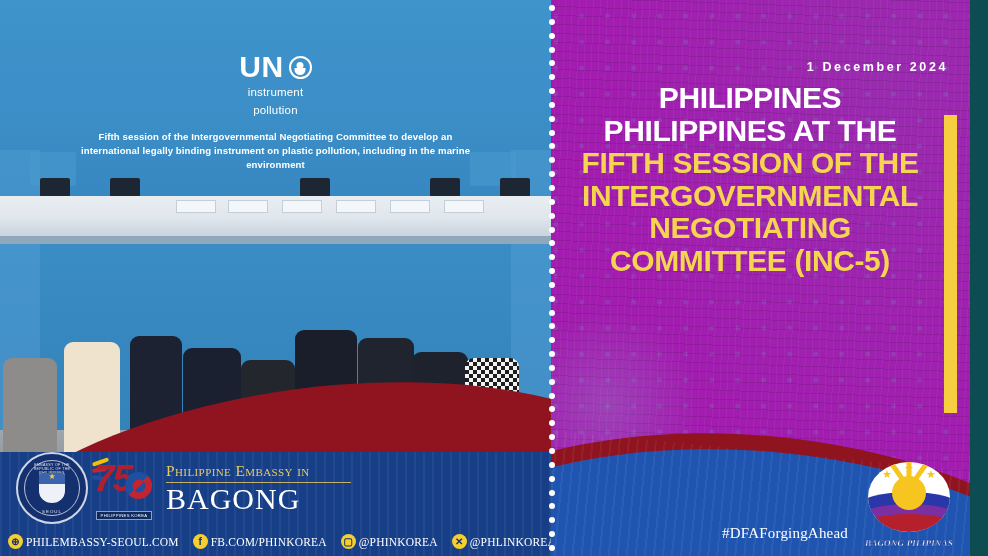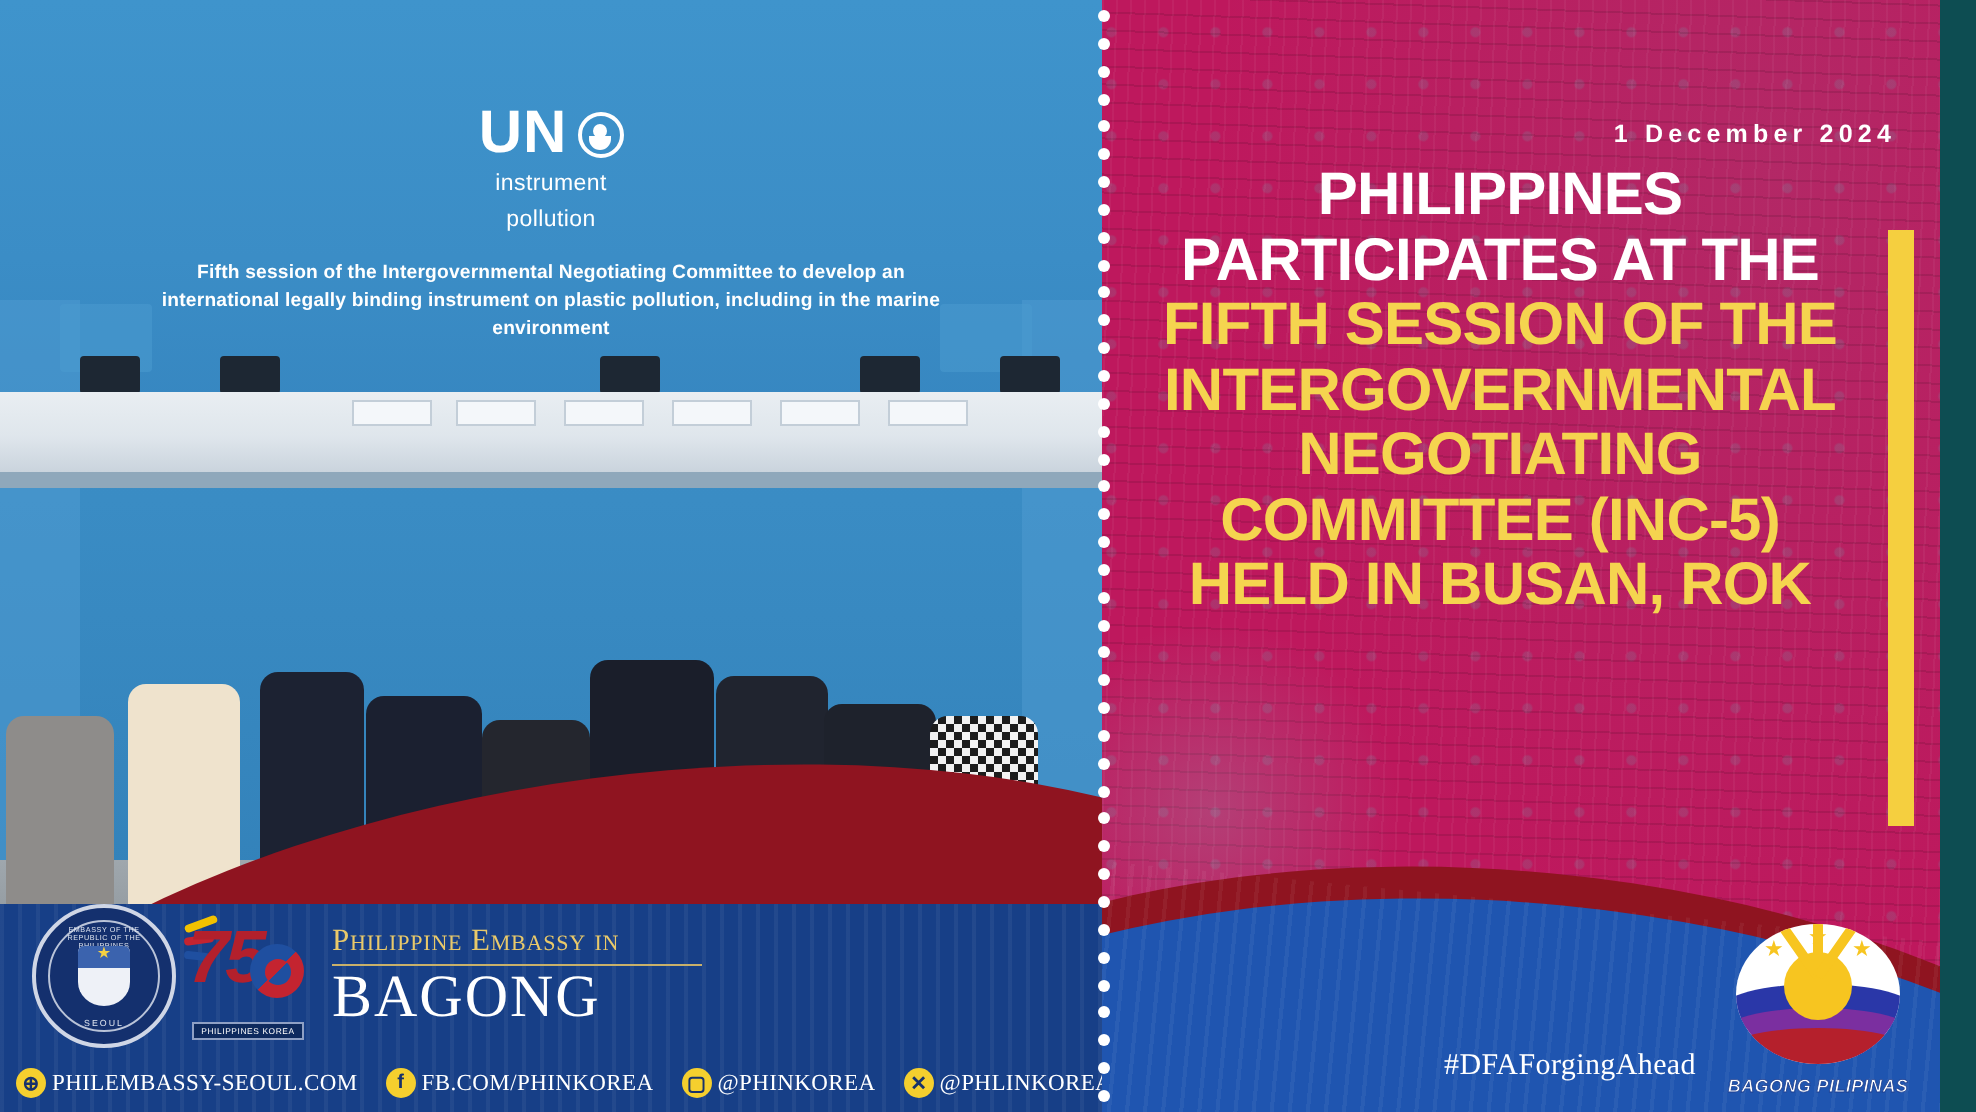--- a/index.html
+++ b/index.html
@@ -107,21 +107,21 @@
             white-space:nowrap; }
 
   
   #divider { position:absolute; left:545px; top:0; width:13px; height:556px; z-index:6;
              display:flex; flex-direction:column; align-items:center; justify-content:space-between;
              padding:5px 0; }
   .dot { width:6px; height:6px; border-radius:50%; background:#ffffff; flex:0 0 auto; }
 
   
   #teal-panel { position:absolute; left:551px; top:0; width:419px; height:556px; overflow:hidden;
-                background:#be185d; }
+                background:#a21caf; }
   .teal-tex { position:absolute; inset:0;
     background-image:
       repeating-linear-gradient(92deg, rgba(255,255,255,.045) 0 1px, transparent 1px 7px),
       repeating-linear-gradient(2deg, rgba(0,0,0,.10) 0 1px, transparent 1px 9px),
       radial-gradient(circle at 18% 62%, rgba(90,190,190,.16) 0 2px, transparent 3px),
       radial-gradient(ellipse at 80% 15%, rgba(80,180,180,.10), transparent 60%);
     background-size:auto,auto,26px 26px,auto; }
   .teal-glow { position:absolute; left:-40px; top:310px; width:190px; height:190px; border-radius:50%;
                background:radial-gradient(circle, rgba(140,220,220,.20), transparent 70%); }
 
@@ -149,21 +149,21 @@
   .bp { position:absolute; right:8px; bottom:8px; width:106px; height:92px; }
   .bp-circle { position:absolute; left:12px; top:6px; width:82px; height:70px; border-radius:50%;
                background:#fff; overflow:hidden; }
   .bp-band { position:absolute; left:-10%; width:120%; height:26px; border-radius:50%; }
   .bp-sun { position:absolute; left:50%; top:14px; transform:translateX(-50%); width:34px; height:34px;
             border-radius:50%; background:#f7c520; }
   .bp-ray { position:absolute; left:50%; top:50%; width:40px; height:5px; background:#f7c520;
             transform-origin:0 50%; border-radius:2px; }
   .bp-star { position:absolute; color:#f7c520; font-size:11px; }
   .bp-label { position:absolute; left:0; bottom:0; width:106px; text-align:center;
-              font-size:9px; font-weight:800; font-style:italic; color:#fff; letter-spacing:.2px;
+              font-size:9px; font-weight:800; font-style:italic; color:#fff; letter-spacing:.2px;font-family:Liberation Serif, serif;
               -webkit-text-stroke:.4px #1f3f8f; }
 </style>
 </head>
 <body>
 
 <div id="poster">
 
   <div id="photo-panel">
 
     <div class="backdrop"></div>
@@ -413,26 +413,25 @@
   </div>
 
   <div id="teal-panel">
     <div class="teal-tex"></div>
     <div class="teal-glow"></div>
 
     <div class="date">1 December 2024</div>
 
     <div class="headline">
       <div class="hl-white">PHILIPPINES</div>
-      <div class="hl-white">PARTICIPATES AT THE</div>
+      <div class="hl-white">PHILIPPINES AT THE</div>
       <div class="hl-yellow">FIFTH SESSION OF THE</div>
       <div class="hl-yellow">INTERGOVERNMENTAL</div>
       <div class="hl-yellow">NEGOTIATING</div>
       <div class="hl-yellow">COMMITTEE (INC-5)</div>
-      <div class="hl-yellow">HELD IN BUSAN, ROK</div>
     </div>
 
     <div class="accent-bar"></div>
 
     <div class="t-red"></div>
     <div class="t-blue"></div>
 
     <div class="hashtag">#DFAForgingAhead</div>
 
     <div class="bp">

